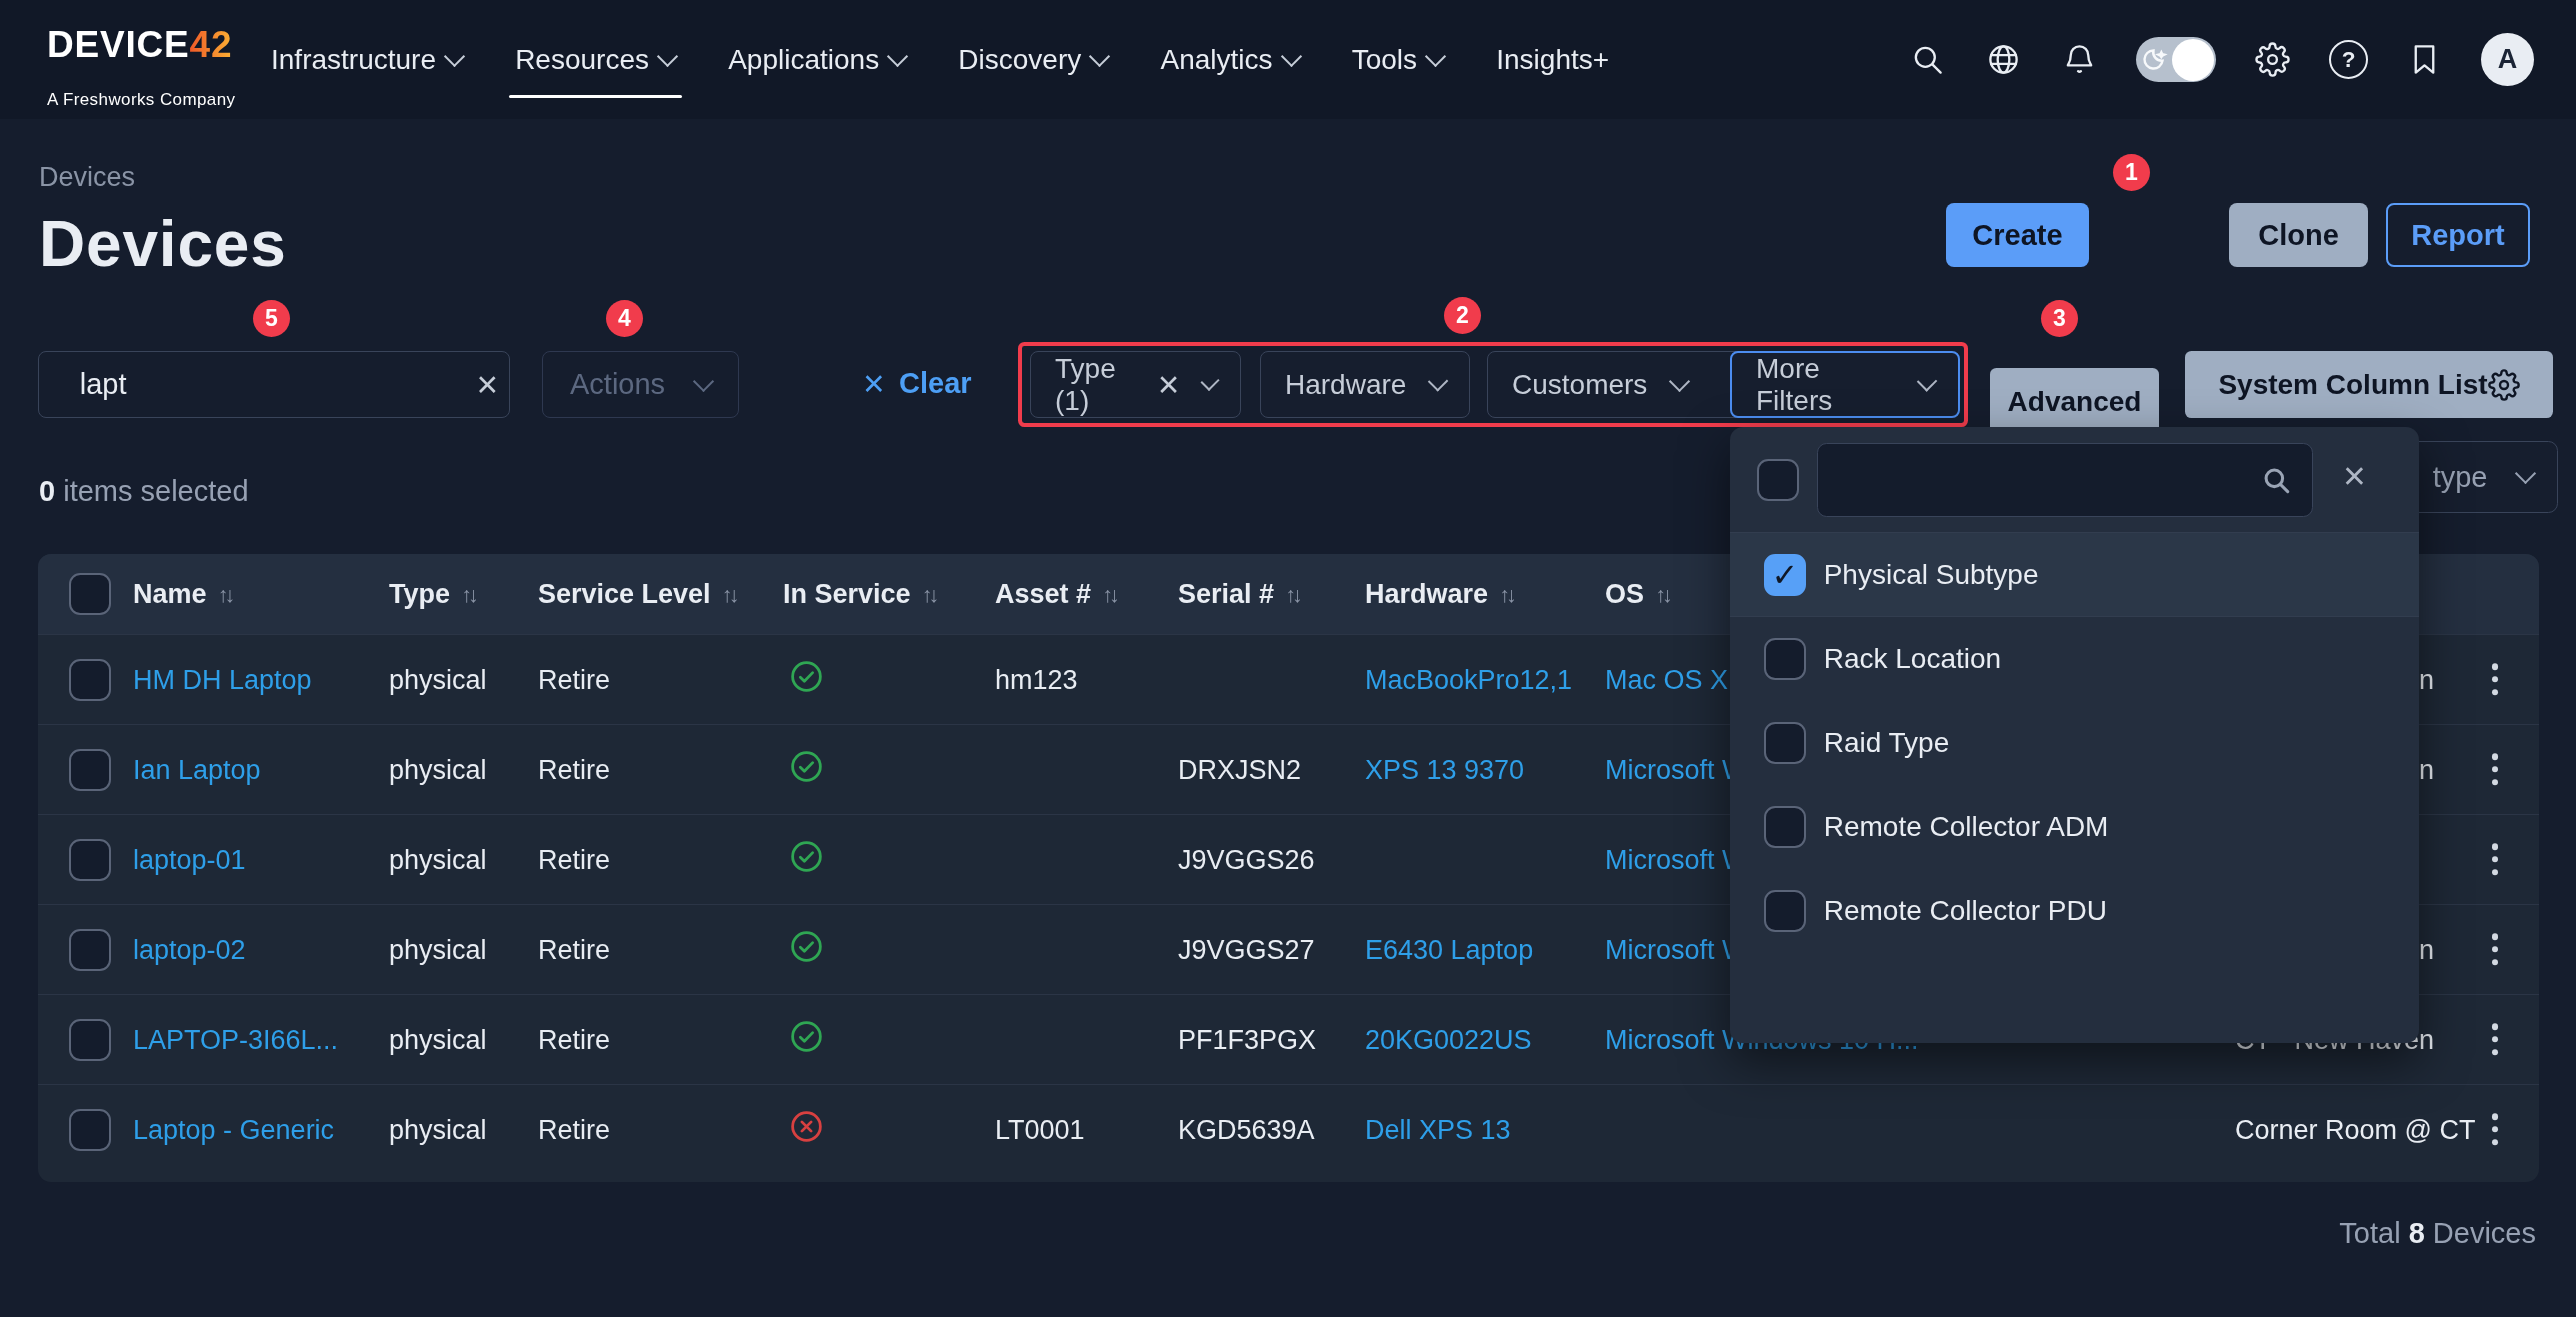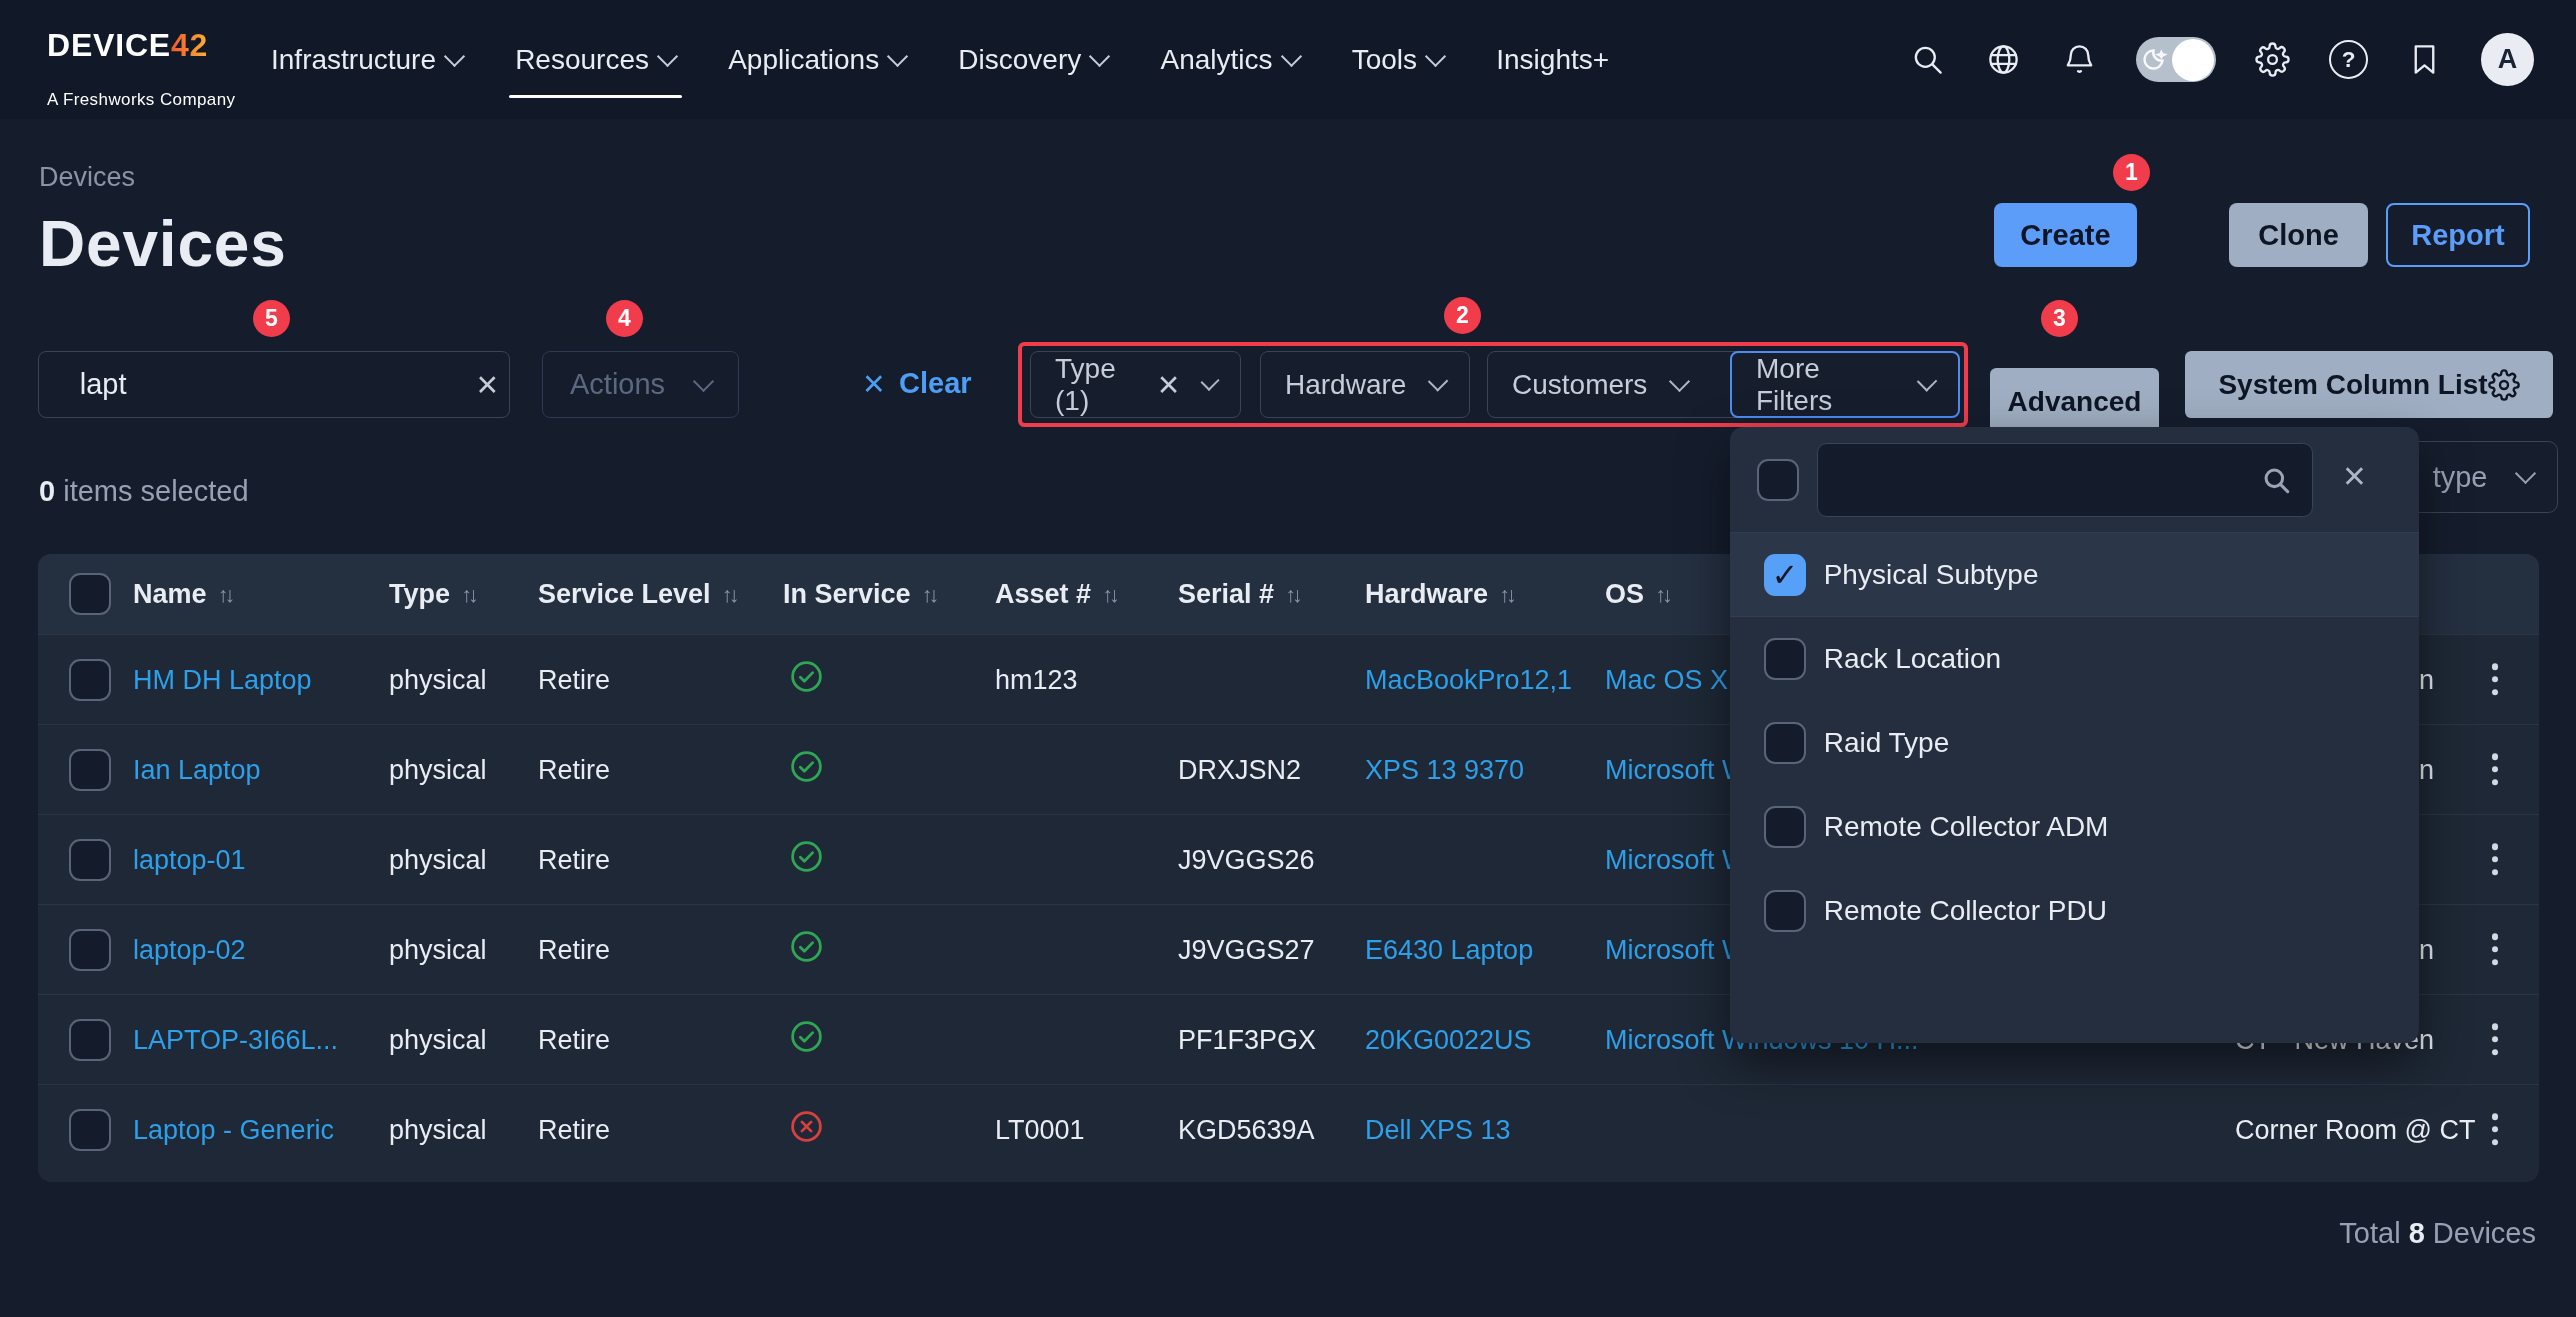--- a/index.html
+++ b/index.html
@@ -2,21 +2,21 @@
 <html style="font-size:13px"><head>
 <meta charset="utf-8">
 <style>
   html,body{margin:0;padding:0;background:#0e1422;}
   #app{position:relative;width:2576px;height:1318px;background:#151d2d;overflow:hidden;
        font-family:"Liberation Sans","DejaVu Sans",sans-serif;color:#e9edf3;}
 
   
   .nav{position:absolute;left:0;top:0;width:2576px;height:119px;background:#111827;}
   .logo{position:absolute;left:47px;top:21px;}
-  .logo-line{font-weight:bold;font-size:32px;letter-spacing:0.8px;line-height:48px;color:#ffffff;}
+  .logo-line{font-weight:bold;font-size:37px;letter-spacing:0.8px;line-height:48px;color:#ffffff;}
   .logo-42{background:linear-gradient(90deg,#f05a28,#fbb034);-webkit-background-clip:text;background-clip:text;color:transparent;font-weight:bold;}
   .logo-tag{font-size:17px;color:#ffffff;margin-top:21px;letter-spacing:0.4px;}
   .nav-items{position:absolute;left:271px;top:0;height:119px;display:flex;align-items:center;gap:53px;}
   .nav-item{position:relative;display:flex;align-items:center;gap:11.2px;font-size:28px;color:#e9edf3;height:119px;cursor:pointer;}
   .nav-item.active::after{content:"";position:absolute;left:-6.4px;right:-6.4px;bottom:21px;height:3.2px;background:#ffffff;border-radius:1.6px;}
   .chev{width:13px;height:13px;border-right:2.4px solid #c6cdd8;border-bottom:2.4px solid #c6cdd8;transform:rotate(45deg);margin-top:-6.4px;}
   .nav-right{position:absolute;right:42px;top:0;height:119px;display:flex;align-items:center;gap:37px;}
   .nav-ic{width:39px;height:39px;display:flex;align-items:center;justify-content:center;color:#e9edf3;cursor:pointer;}
   .nav-ic svg{width:35px;height:35px;stroke:#e9edf3;fill:none;stroke-width:1.6;stroke-linecap:round;stroke-linejoin:round;}
   .help-circle{width:35px;height:35px;border:2.4px solid #e9edf3;border-radius:50%;display:flex;align-items:center;justify-content:center;font-size:22.5px;font-weight:bold;color:#e9edf3;}
@@ -25,21 +25,21 @@
   .toggle svg{position:absolute;left:6.4px;top:8px;width:29px;height:29px;stroke:#f7f9fb;fill:none;stroke-width:2;}
   .avatar{width:53px;height:53px;border-radius:50%;background:#e9edf3;display:flex;align-items:center;justify-content:center;
           font-size:27px;font-weight:bold;color:#1b2435;cursor:pointer;}
 
   
   .breadcrumb{position:absolute;left:39px;top:162px;font-size:27px;color:#8a94a6;}
   .page-title{position:absolute;left:39px;top:207px;font-size:64px;font-weight:bold;color:#e9edf3;margin:0;letter-spacing:0.8px;}
 
   
   .btn{display:flex;align-items:center;justify-content:center;font-size:29px;font-weight:600;border-radius:8px;cursor:pointer;box-sizing:border-box;}
-  .btn-create{position:absolute;left:1994px;top:203px;width:143px;height:64px;background:#5b9df8;color:#0e1524;}
+  .btn-create{position:absolute;left:1946px;top:203px;width:143px;height:64px;background:#5b9df8;color:#0e1524;}
   .btn-clone{position:absolute;left:2229px;top:203px;width:139px;height:64px;background:#9faec2;color:#0e1524;}
   .btn-report{position:absolute;left:2386px;top:203px;width:144px;height:64px;background:transparent;border:2.4px solid #5b9df8;color:#5b9df8;}
 
   
   .searchbox{position:absolute;left:38px;top:351px;width:472px;height:67px;border:1.6px solid #39445a;border-radius:8px;
              display:flex;align-items:center;padding:8px 21px;box-sizing:border-box;gap:17.7px;}
   .searchbox svg{width:32px;height:32px;stroke:#9aa4b5;fill:none;stroke-width:2.4;stroke-linecap:round;}
   .searchbox input{flex:1;background:transparent;border:none;outline:none;color:#e9edf3;font-size:29px;font-family:inherit;}
   .x-char{font-size:37px;color:#c6cdd8;line-height:1;cursor:pointer;}
   .btn-actions{position:absolute;left:542px;top:351px;width:197px;height:67px;border:1.6px solid #2e3850;border-radius:8px;

